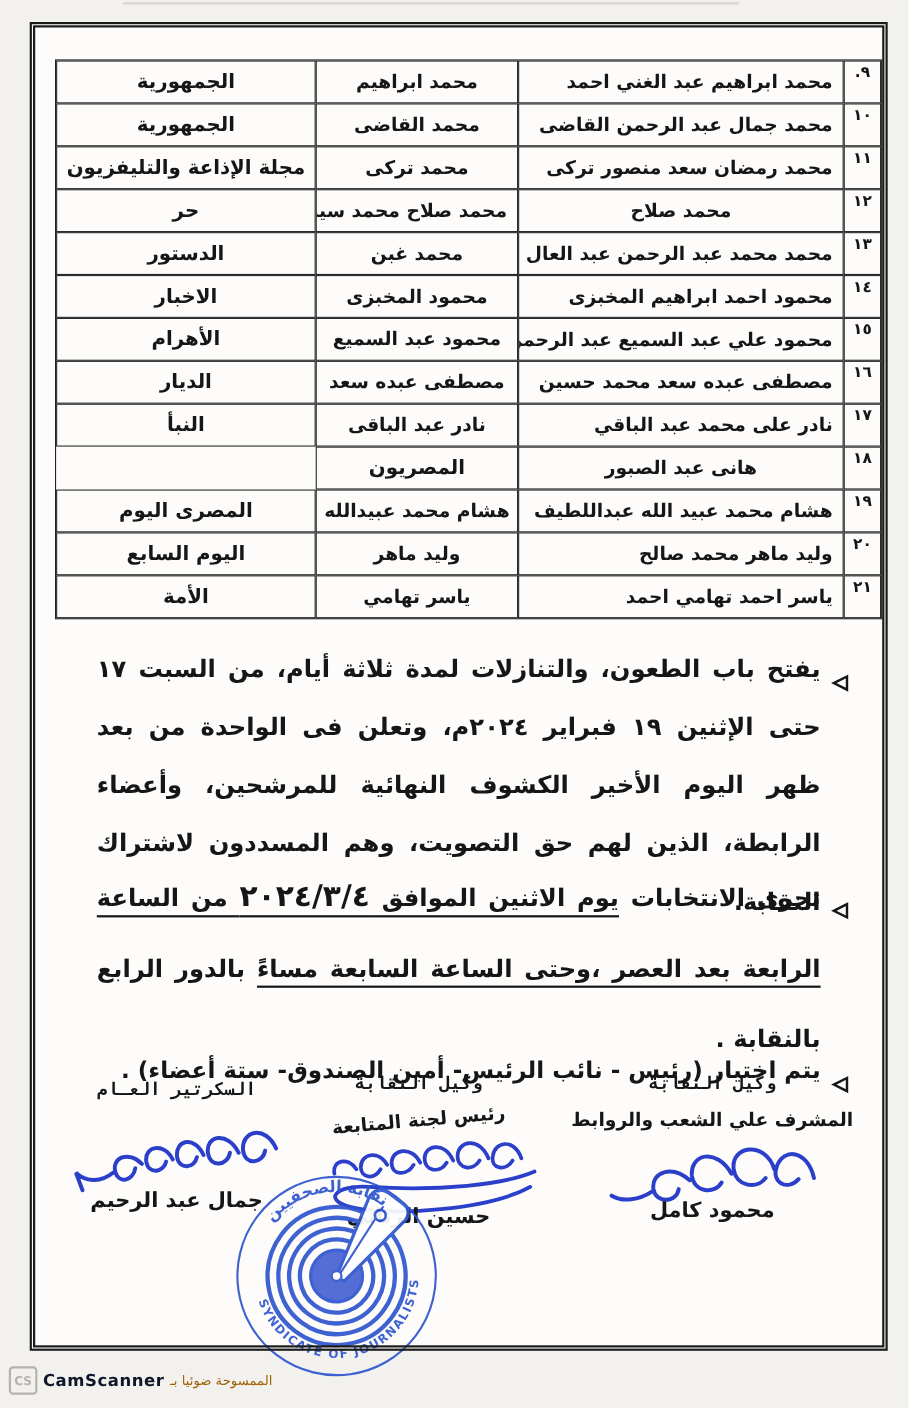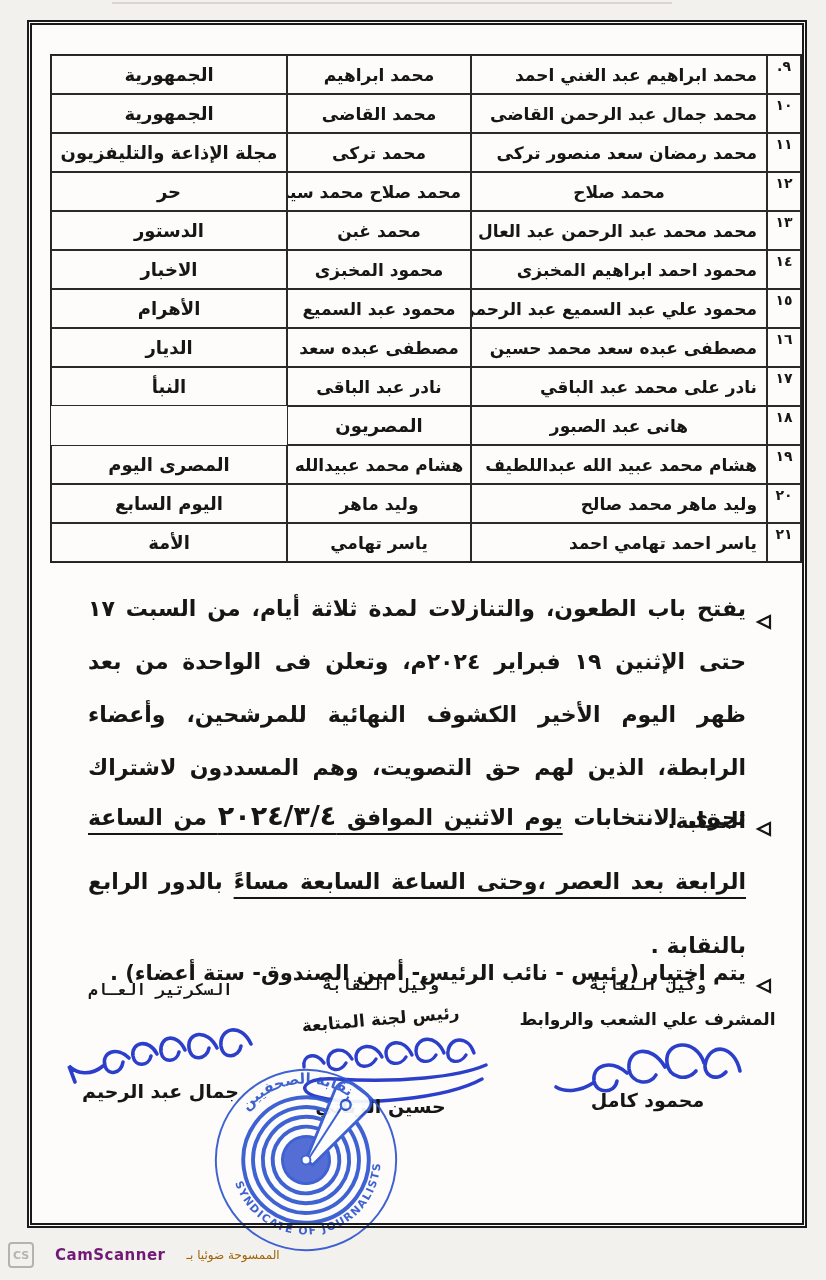--- a/index.html
+++ b/index.html
@@ -46,24 +46,24 @@
   .sig-right .sig-name{margin-top:-12px;}
   .sig-mid .sig-scribble{margin-top:-6px;}
   .sig-mid .sig-name{margin-top:-16px;}
   .sig-left .sig-scribble{margin-top:14px;}
   .sig-left .sig-name{margin-top:-6px;}
 
   
   .stamp{position:absolute;left:208px;top:1062px;width:196px;height:196px;z-index:2;opacity:0.92;}
 
   
-  .watermark{position:absolute;left:8px;top:1242px;z-index:1;display:flex;align-items:center;gap:21px;direction:ltr;}
+  .watermark{position:absolute;left:8px;top:1242px;z-index:1;display:flex;align-items:center;gap:5px;direction:ltr;}
   .wm-badge{width:22px;height:22px;border:2px solid #b5b3b0;border-radius:4px;color:#b5b3b0;
             display:flex;align-items:center;justify-content:center;font-size:11px;font-weight:bold;}
-  .wm-brand{color:#701a75;font-size:15px;font-weight:600;letter-spacing:0.5px;}
+  .wm-brand{color:#0f172a;font-size:15px;font-weight:600;letter-spacing:0.5px;}
   .wm-note{color:#a16207;font-size:12px;}
 </style>
 </head>
 <body>
 
 <div class="scan">
   <div class="scan-edge-line"></div>
   <div class="page-bg"></div>
 
   <div class="cand-table">

